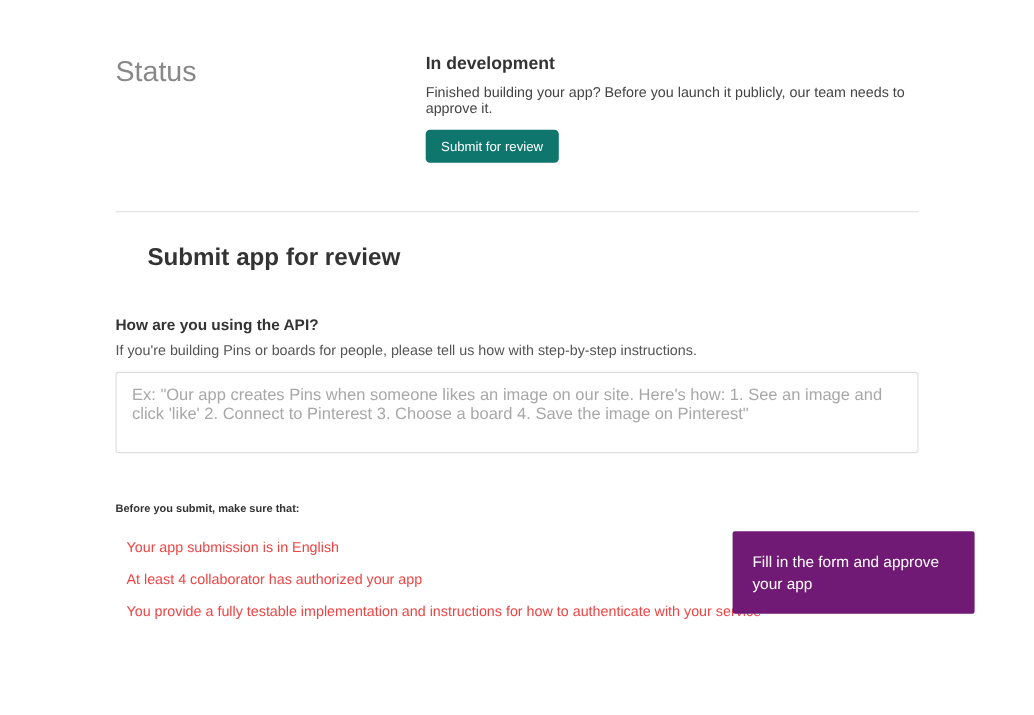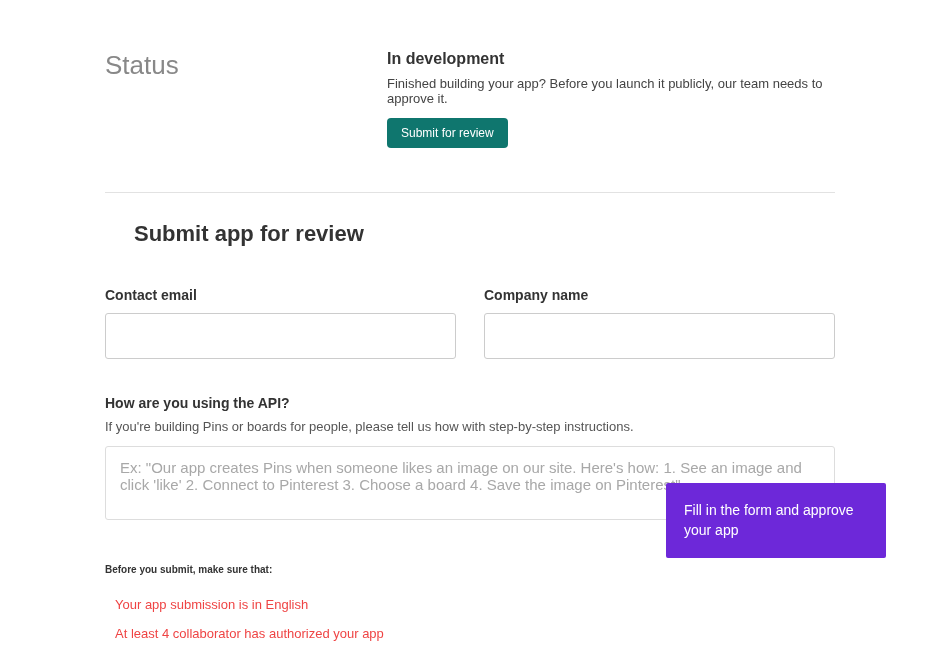--- a/index.html
+++ b/index.html
@@ -128,21 +128,21 @@
     .checklist li {
       font-size: 13px;
       color: #ef4444;
       margin-bottom: 14px;
     }
     .tooltip {
       position: absolute;
       right: 54px;
       top: 483px;
       width: 220px;
-      background: #6d28d9;
+      background: #701a75;
       color: #fff;
       padding: 18px 18px;
       font-size: 14px;
       line-height: 1.4;
       border-radius: 2px;
     }
   </style>
 </head>
 <body>
 
@@ -153,30 +153,20 @@
       <div class="status-title">In development</div>
       <div class="status-desc">Finished building your app? Before you launch it publicly, our team needs to approve it.</div>
       <button class="submit-review-btn">Submit for review</button>
     </div>
   </div>
 
   <hr class="divider">
 
   <h2 class="form-heading">Submit app for review</h2>
 
-  <div class="two-col">
-    <div class="col">
-      <label class="field-label">Contact email</label>
-      <input type="text" class="text-input" style="">
-    </div>
-    <div class="col">
-      <label class="field-label">Company name</label>
-      <input type="text" class="text-input" style="">
-    </div>
-  </div>
 
   <div class="q-label">How are you using the API?</div>
   <div class="q-desc">If you're building Pins or boards for people, please tell us how with step-by-step instructions.</div>
   <textarea class="textarea" placeholder="Ex: &quot;Our app creates Pins when someone likes an image on our site. Here's how: 1. See an image and click 'like' 2. Connect to Pinterest 3. Choose a board 4. Save the image on Pinterest&quot;" style=""></textarea>
 
   <div class="checklist-heading">Before you submit, make sure that:</div>
   <ul class="checklist">
     <li>Your app submission is in English</li>
     <li>At least 4 collaborator has authorized your app</li>
     <li>You provide a fully testable implementation and instructions for how to authenticate with your service</li>

